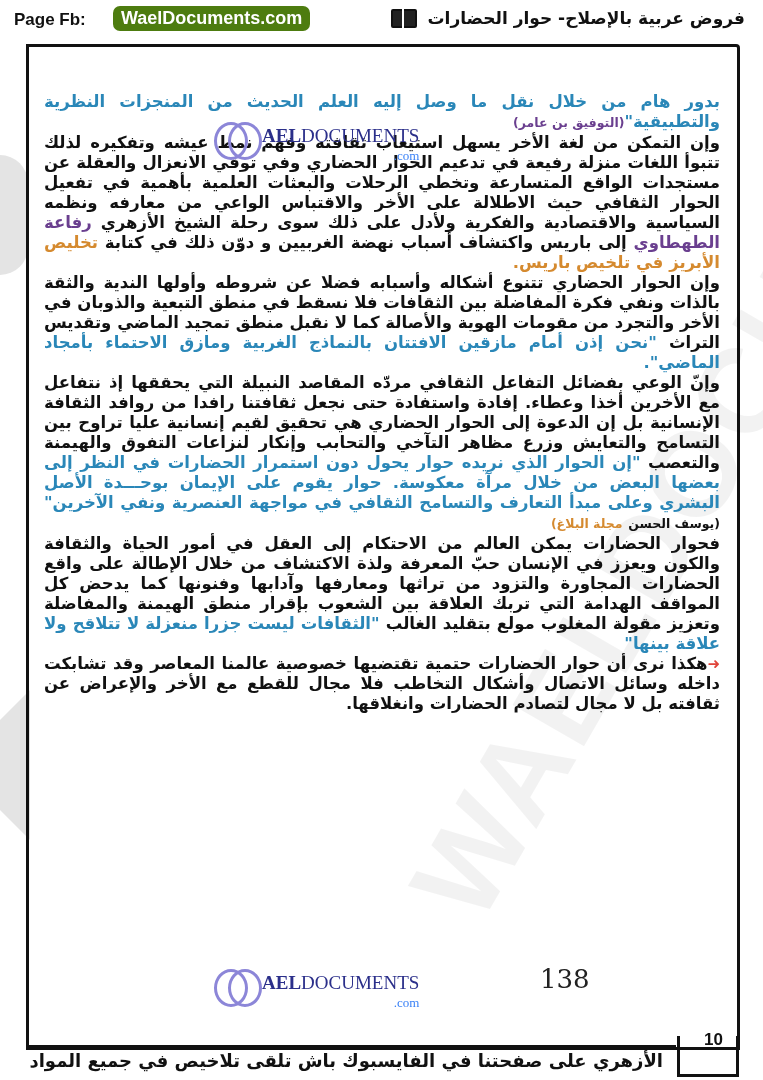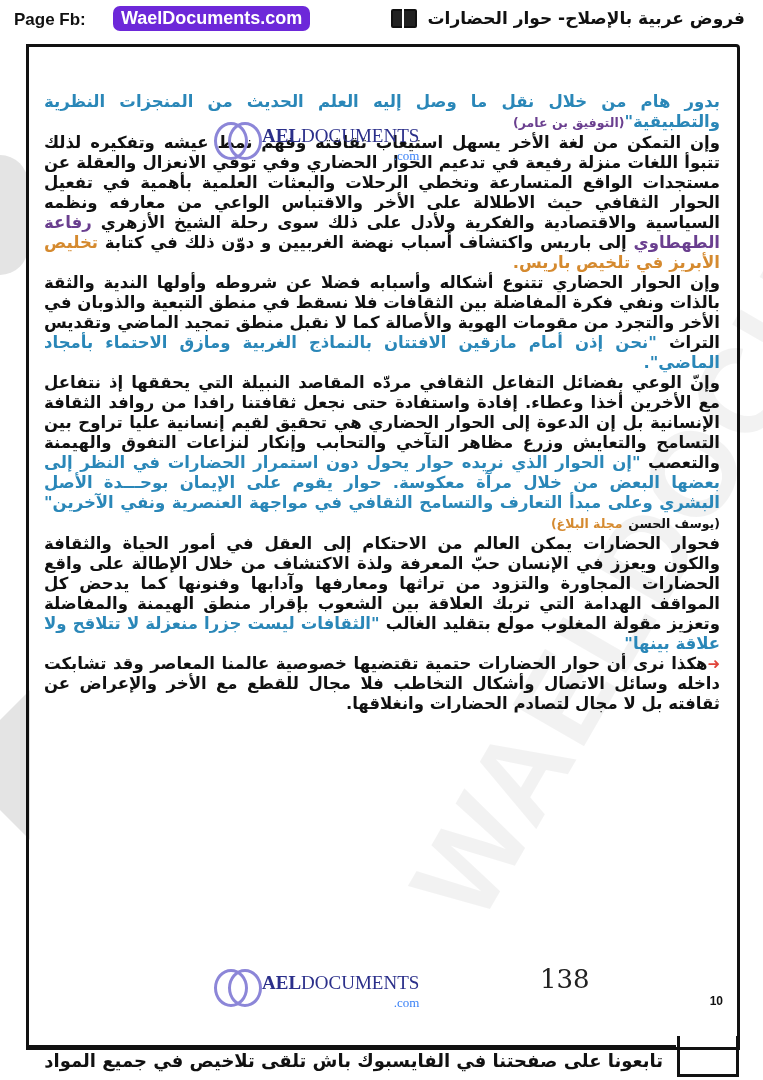--- a/index.html
+++ b/index.html
@@ -2,21 +2,21 @@
 <html><head>
 <meta charset="utf-8">
 <style>
   html, body { margin:0; padding:0; background:#ffffff; }
   body { width:763px; height:1080px; position:relative; overflow:hidden; font-family:"DejaVu Sans", sans-serif; }
   .side-deco { position:absolute; left:0; width:28px; background:#e4e4e4; }
   .deco1 { top:155px; height:120px; border-radius:0 30px 30px 0; }
   .deco2 { top:690px; height:150px; clip-path:polygon(0 20%,100% 0,100% 100%,0 80%); width:30px; }
   .header { position:absolute; top:0; left:0; width:763px; height:36px; }
   .fb-label { position:absolute; left:14px; top:10px; font-weight:bold; font-size:17px; color:#111; font-family:"Liberation Sans", sans-serif; }
-  .fb-link { position:absolute; left:113px; top:6px; background:#6d28d9; color:#fff; font-size:18px; font-weight:bold; padding:2px 8px; border-radius:7px; font-family:"Liberation Sans", sans-serif; }
+  .fb-link { position:absolute; left:113px; top:6px; background:#4d7c0f; color:#fff; font-size:18px; font-weight:bold; padding:2px 8px; border-radius:7px; font-family:"Liberation Sans", sans-serif; }
   .doc-title { position:absolute; right:18px; top:8px; font-size:17px; font-weight:bold; color:#111; direction:rtl; display:flex; align-items:center; gap:10px; }
   .book-icon { width:22px; height:15px; border:2px solid #111; border-radius:2px; position:relative; background:#222; }
   .book-icon::after { content:""; position:absolute; left:9px; top:-2px; width:2px; height:19px; background:#fff; }
   .frame { position:absolute; left:26px; top:44px; width:708px; height:1000px; border:3px solid #111; border-radius:0 4px 0 0; }
   .content { position:absolute; left:44px; top:92px; width:676px; direction:rtl; text-align:justify; font-size:16.5px; line-height:20px; font-weight:bold; color:#111; font-family:"DejaVu Sans", sans-serif; }
   .content p { margin:0; }
   .blue { color:#2a87b8; }
   .purple { color:#6a3f8f; }
   .orange { color:#d58a2f; }
   .cite { font-size:12.5px; }
@@ -26,21 +26,21 @@
   .logo .ring span:first-child { left:2px; }
   .logo .ring span:last-child { left:16px; }
   .logo .txt { font-family:"Liberation Serif", serif; font-size:19px; color:#2b2f8a; line-height:20px; margin-top:8px; }
   .logo .txt b { color:#2b2f8a; }
   .logo .com { display:block; text-align:right; font-size:13px; color:#3b82f6; }
   .logo1 { left:212px; top:118px; }
   .logo2 { left:212px; top:965px; }
   .handwritten { position:absolute; left:540px; top:964px; font-size:26px; font-family:"DejaVu Serif", serif; color:#222; }
   .arrow-icon { color:#e0443a; font-size:15px; }
   .footer-line { position:absolute; left:26px; top:1045px; width:650px; height:3px; background:#111; }
-  .page-num { position:absolute; right:40px; top:994px; font-size:12px; font-weight:bold; font-family:"Liberation Sans", sans-serif; color:#111; }
+  .page-num { position:absolute; right:40px; top:1030px; font-size:17px; font-weight:bold; font-family:"Liberation Sans", sans-serif; color:#111; }
   .page-num-box { position:absolute; right:24px; top:1036px; width:56px; height:38px; border-left:3px solid #111; border-bottom:3px solid #111; border-right:3px solid #111; }
   .footer-text { position:absolute; right:100px; top:1050px; font-size:18px; font-weight:bold; color:#111; direction:rtl; }
   .watermark { position:absolute; left:150px; top:330px; font-size:120px; color:rgba(0,0,0,0.05); transform:rotate(-60deg); font-family:"Liberation Sans", sans-serif; font-weight:bold; letter-spacing:4px; }
 </style>
 </head>
 <body>
 
 <div class="side-deco deco1"></div>
 <div class="side-deco deco2"></div>
 
@@ -93,13 +93,13 @@
       <span></span>
     </div>
   <div class="txt"><b>AEL</b><span>DOCUMENTS</span><span class="com">.com</span></div>
 </div>
 
 <div class="handwritten">138</div>
 
 <div class="footer-line"></div>
 <div class="page-num-box"></div>
 <div class="page-num">10</div>
-<div class="footer-text">تابعونا على صفحتنا  في الفايسبوك باش تلقى تلاخيص في جميع المواد</div>
+<div class="footer-text">الأزهري على صفحتنا  في الفايسبوك باش تلقى تلاخيص في جميع المواد</div>
 
 </body></html>

